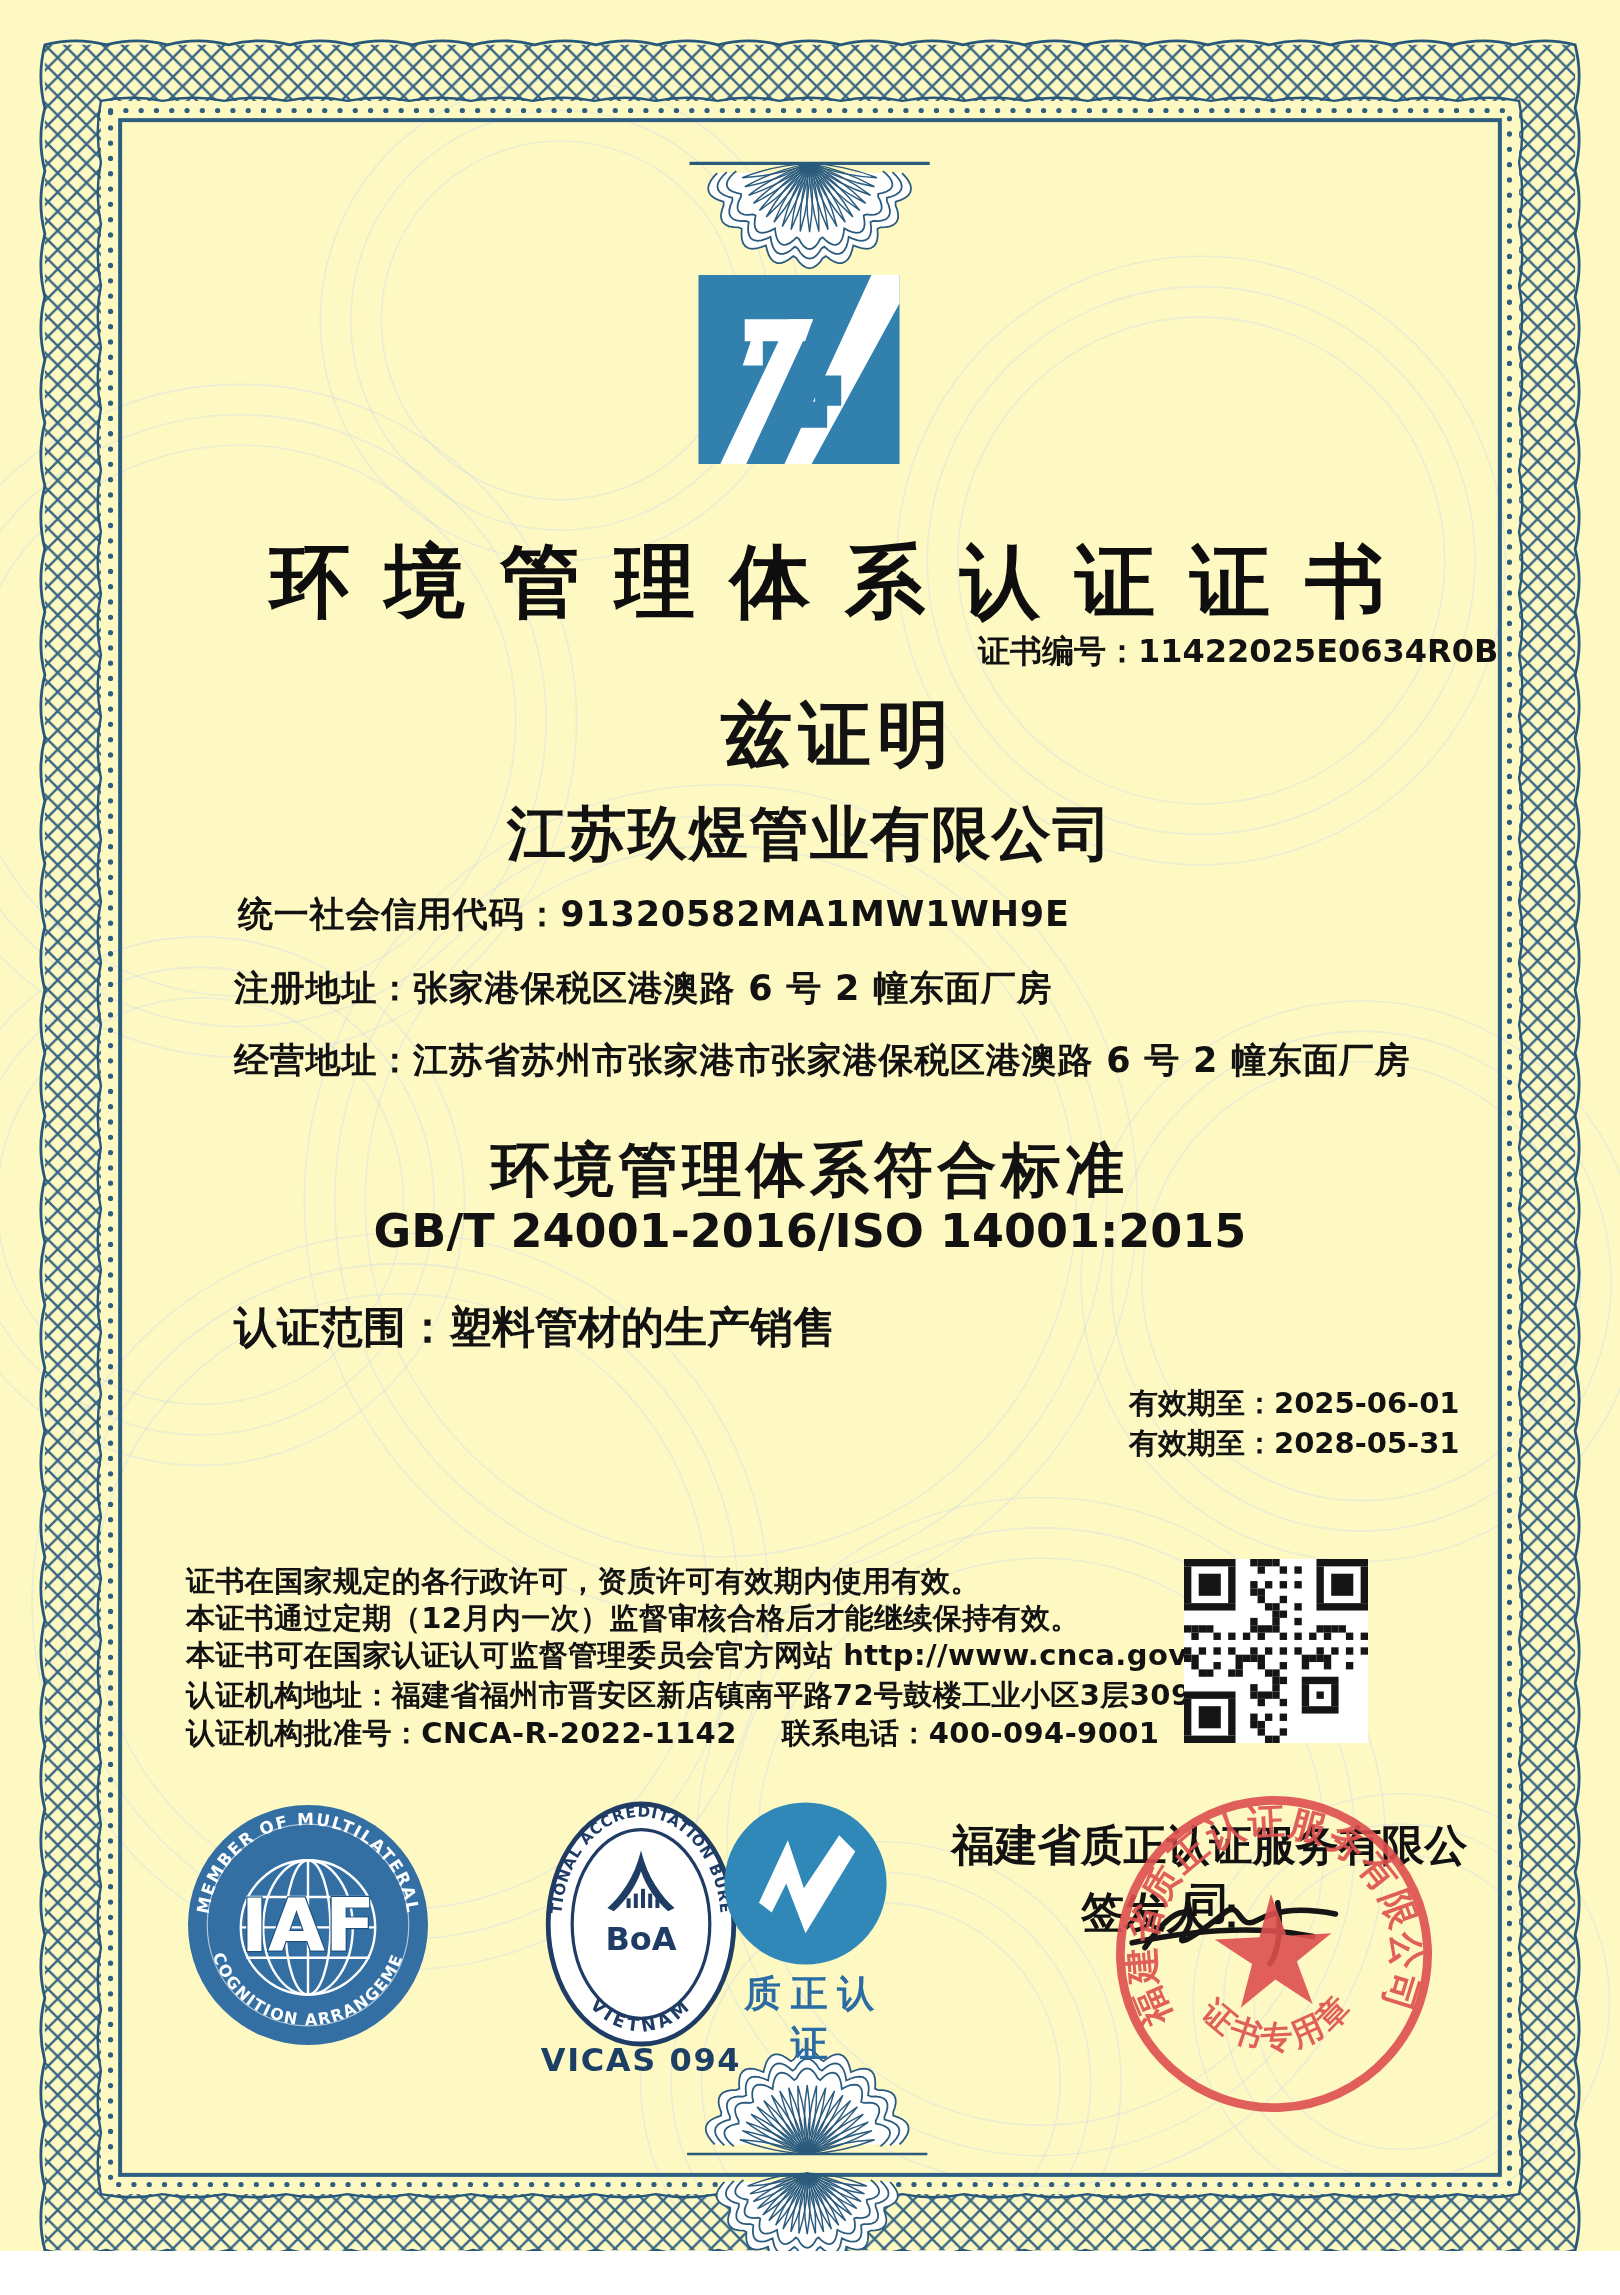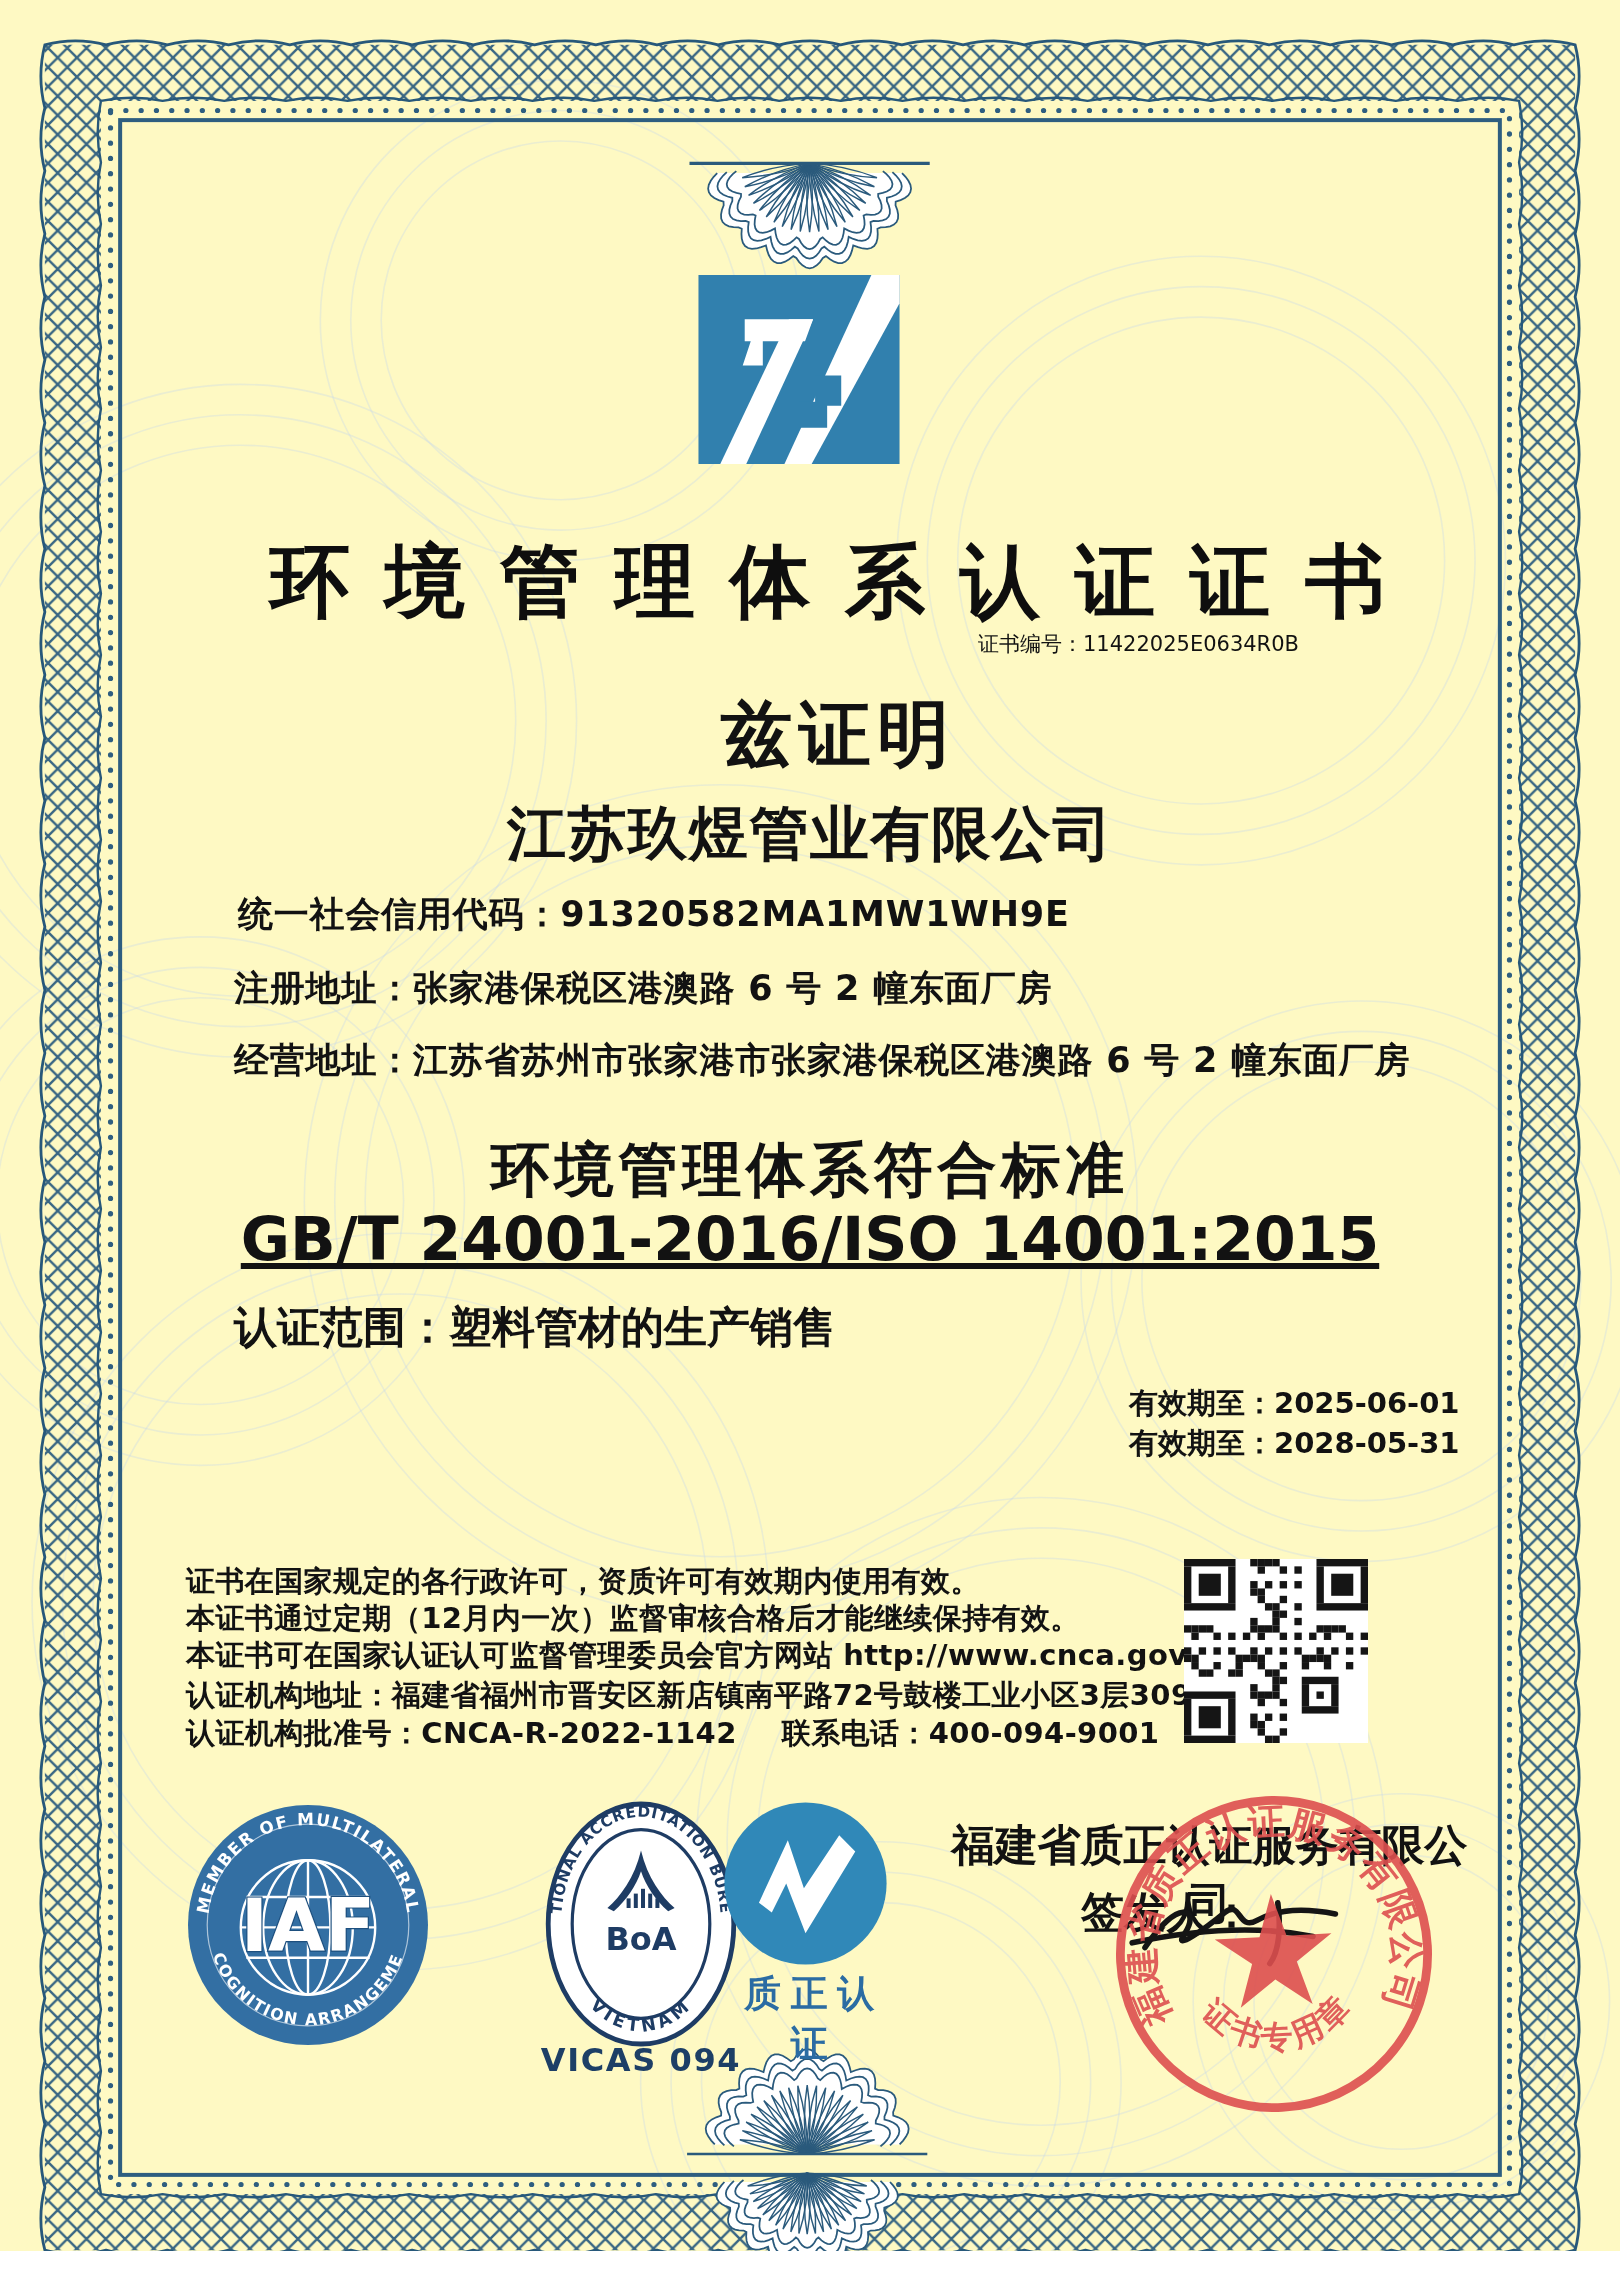--- a/index.html
+++ b/index.html
@@ -1,26 +1,26 @@
 <!DOCTYPE html>
 <html style="font-size:13px"><head>
 <meta charset="utf-8">
 <style>
   html,body{margin:0;padding:0;background:#ffffff;}
   .page{position:relative;width:1620px;height:2251px;background:#fef9c3;overflow:hidden;
         font-family:"DejaVu Sans","Liberation Sans",sans-serif;color:#121212;}
   .abs{position:absolute;}
   .ctr{left:0;width:1620px;text-align:center;}
   .title{font-size:80px;font-weight:900;letter-spacing:35px;padding-left:35px;color:#0e0e0e;}
-  .certno{font-size:21px;font-weight:400;}
+  .certno{font-size:32px;font-weight:700;}
   .declare{font-size:72px;font-weight:900;letter-spacing:6.4px;padding-left:28px;}
   .company{font-size:59px;font-weight:900;letter-spacing:1.6px;}
   .infoline{font-size:35px;font-weight:700;letter-spacing:0.8px;}
   .stdhead{font-size:59px;font-weight:900;letter-spacing:4.8px;}
-  .stdcode{font-size:60px;font-weight:700;text-decoration:underline;}
+  .stdcode{font-size:46px;font-weight:700;}
   .scope{font-size:43px;font-weight:700;}
   .dateline{font-size:29px;font-weight:700;}
   .note{font-size:29px;font-weight:700;letter-spacing:0.4px;text-align:right;}
   .issuer{font-size:43px;font-weight:900;}
   .signer{font-size:43px;font-weight:900;margin-left:40px;}
   .caption-zz{font-size:37px;font-weight:700;color:#2b6ca3;letter-spacing:9.6px;}
   .caption-boa{font-size:32px;font-weight:900;color:#1d3f66;letter-spacing:1.6px;
                font-family:"DejaVu Sans","Liberation Sans",sans-serif;}
   svg text{font-family:"DejaVu Sans","Liberation Sans",sans-serif;}
 </style>

